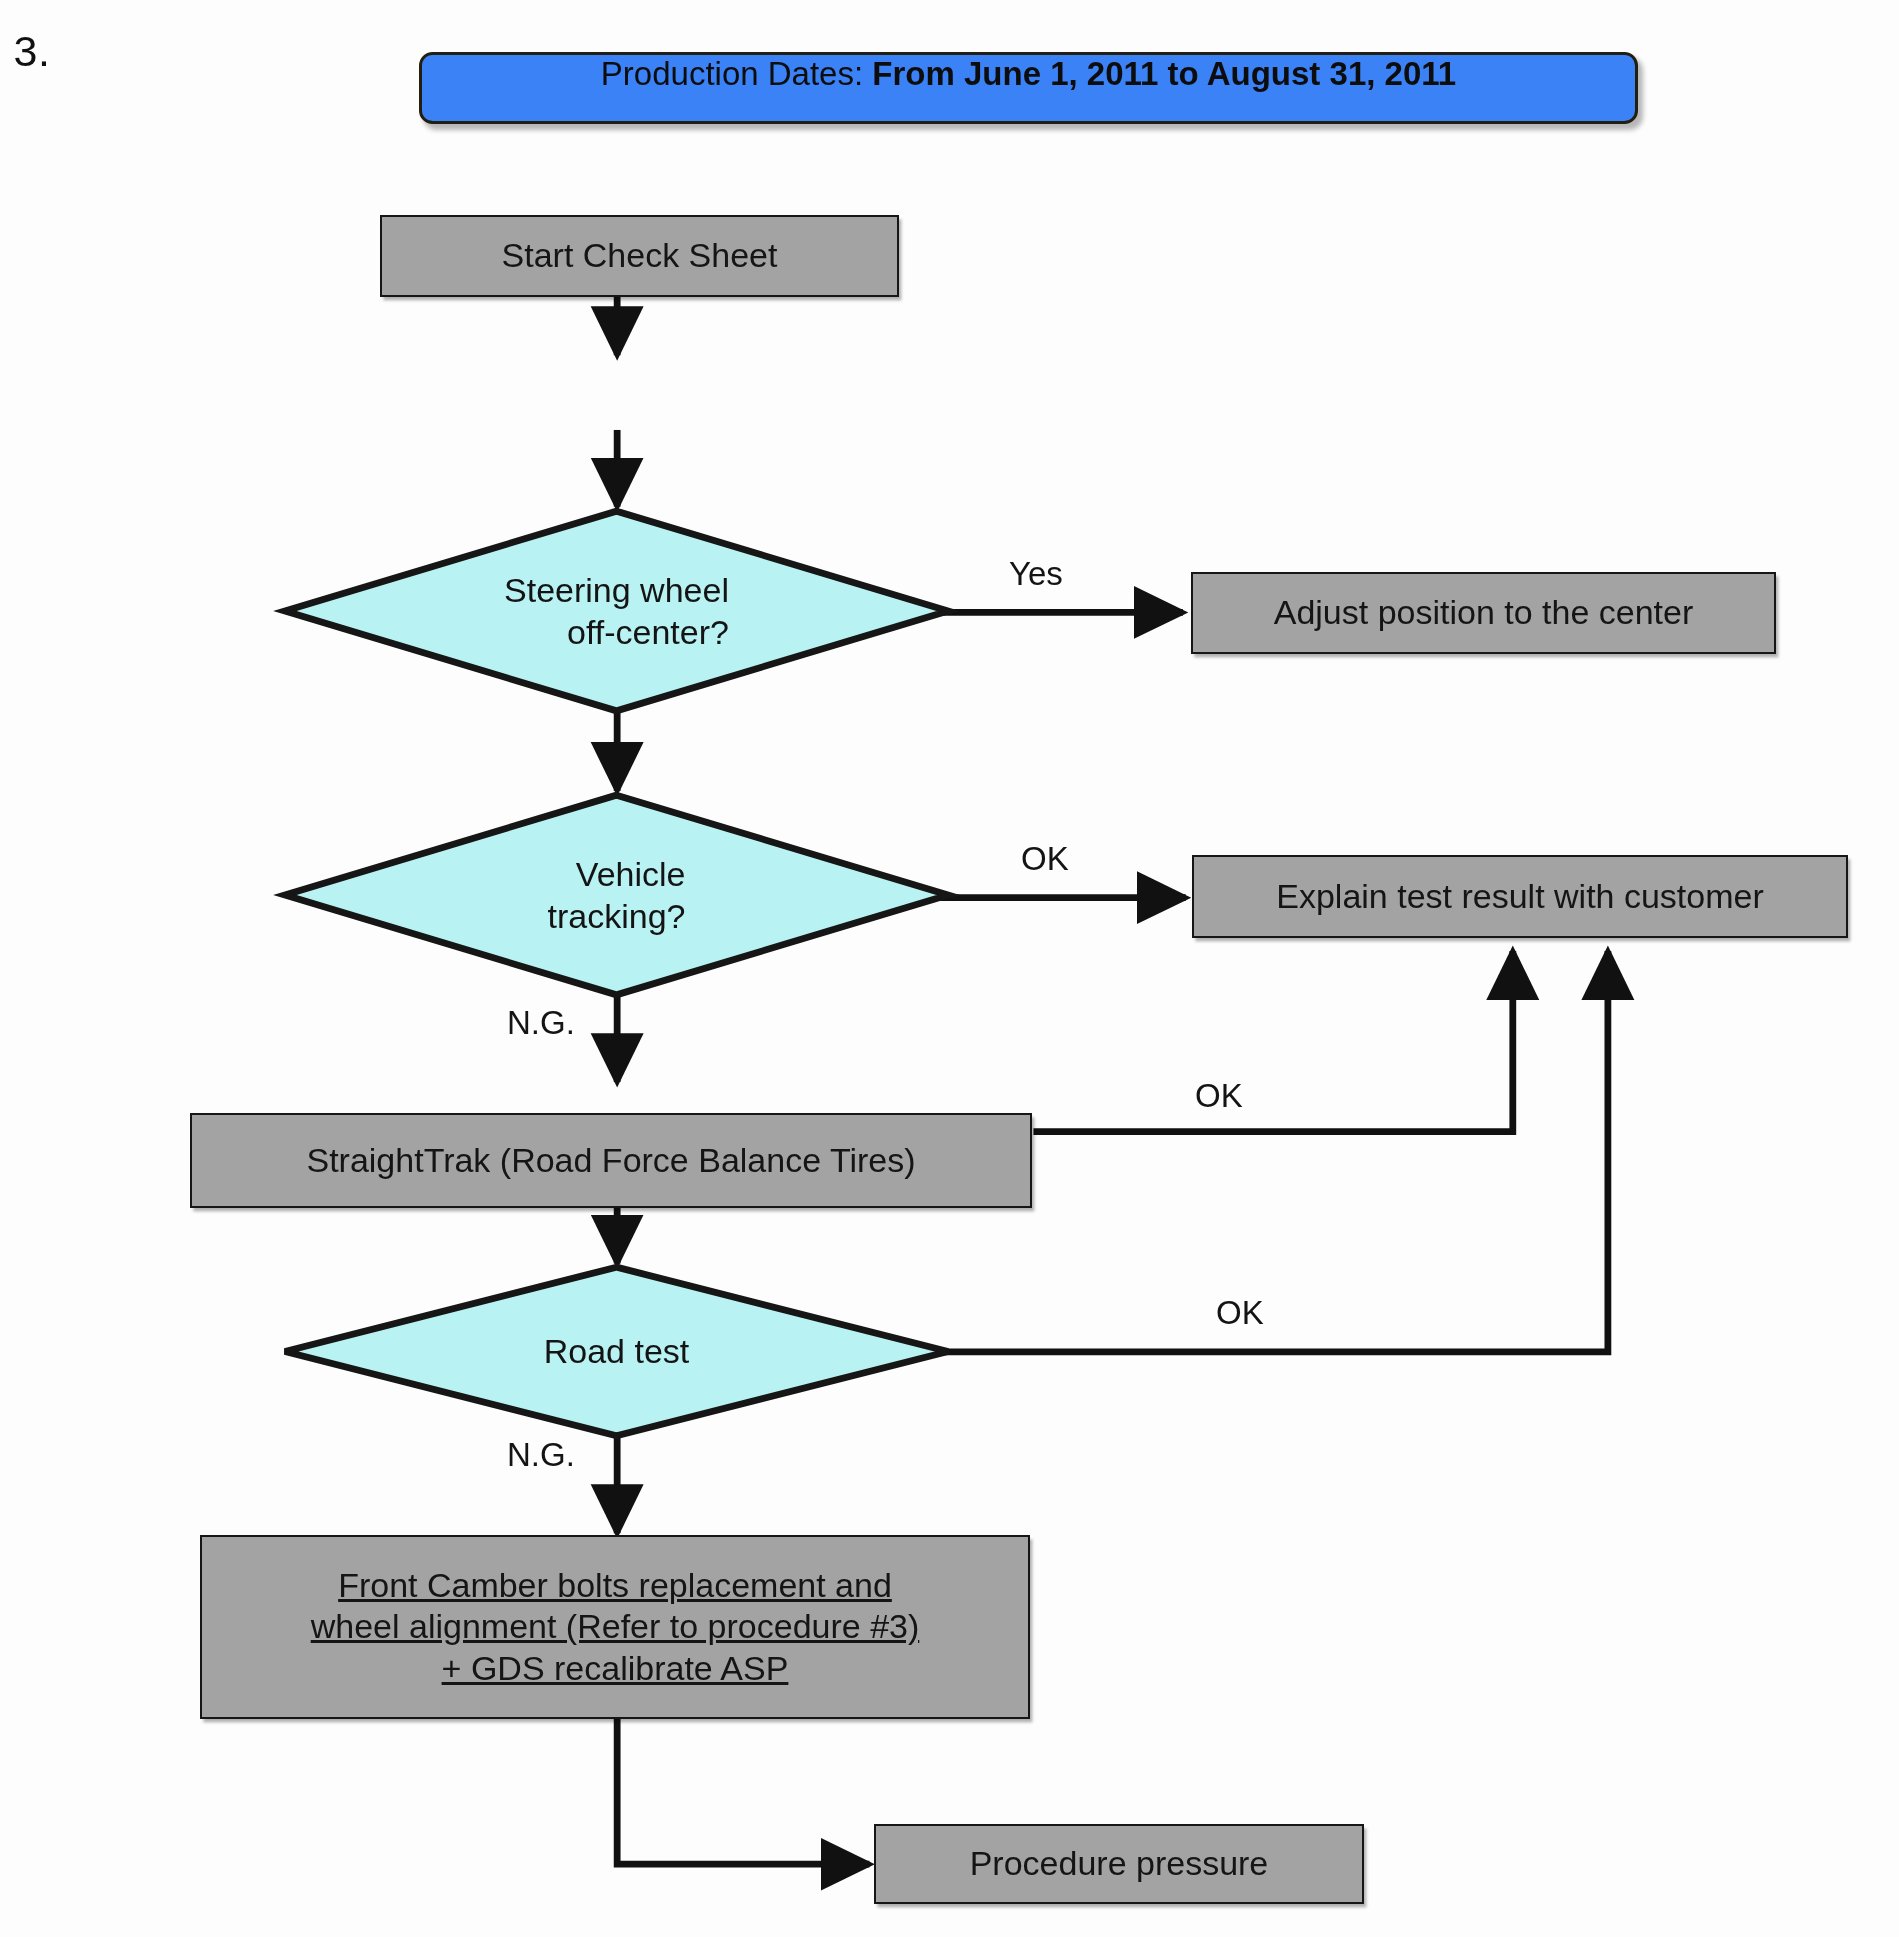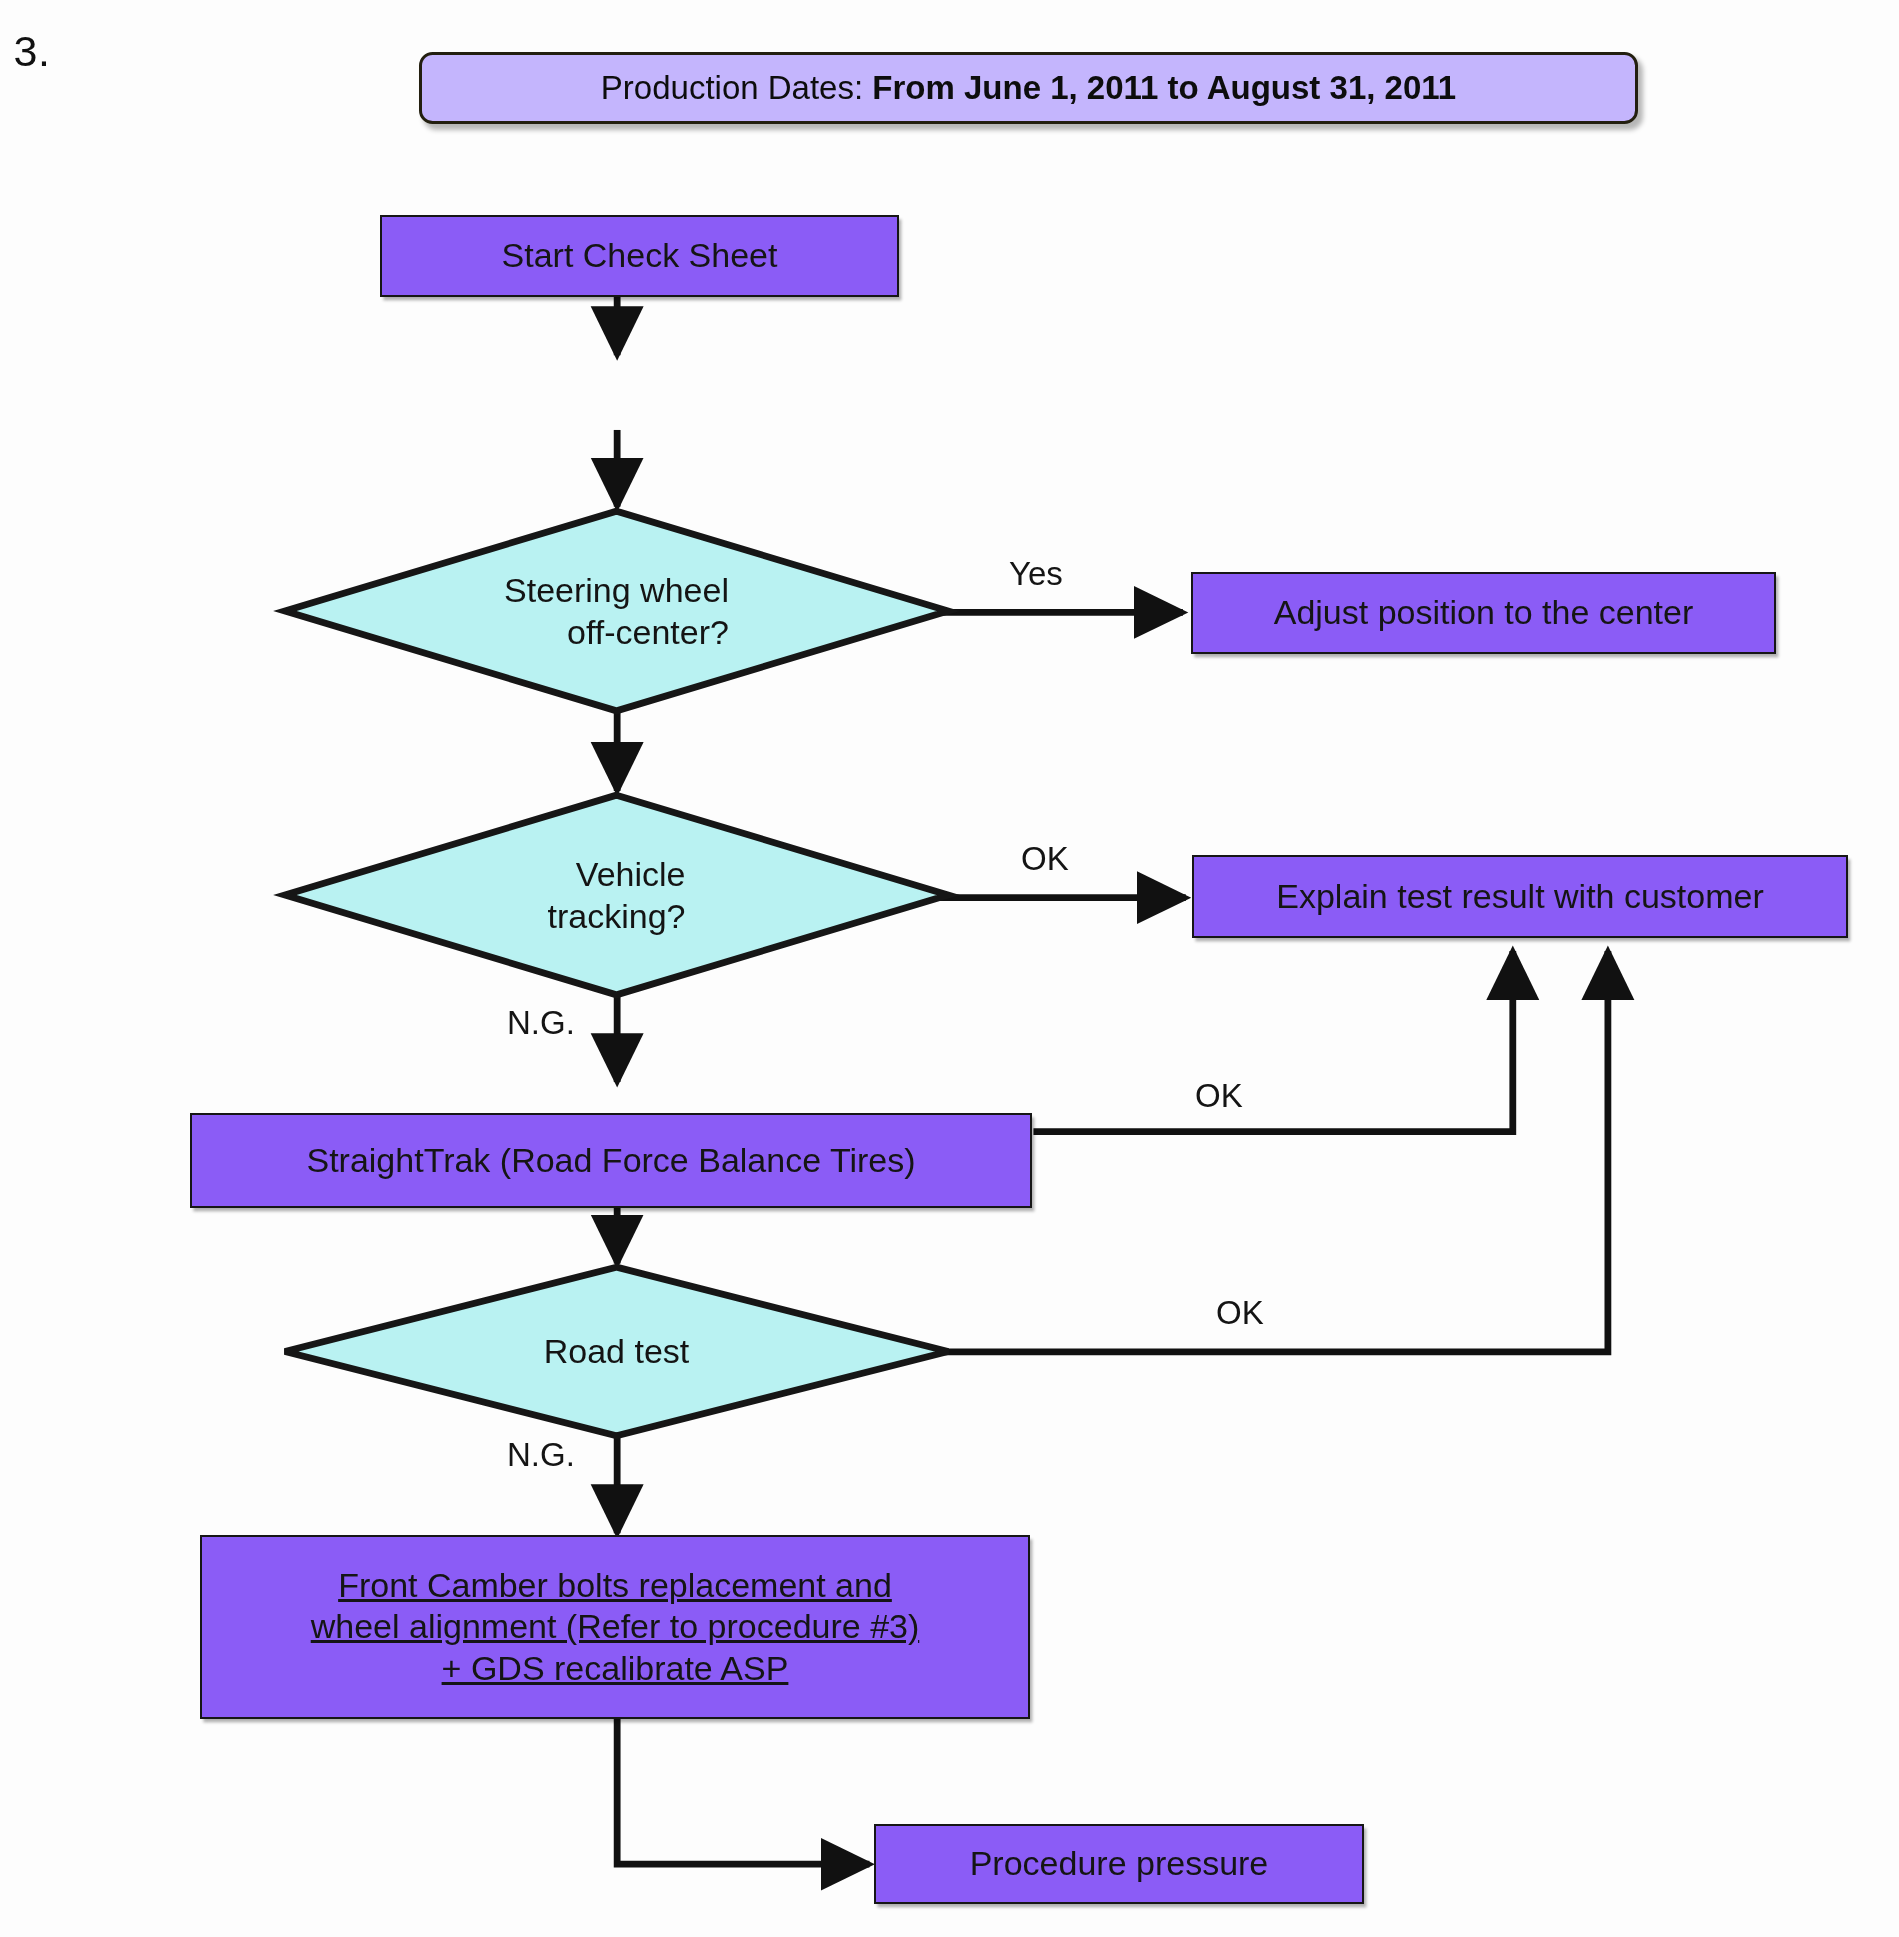--- a/index.html
+++ b/index.html
@@ -28,26 +28,25 @@
     color: #111;
     letter-spacing: 0.5px;
   }
   
   #banner {
     position: absolute;
     left: 419px;
     top: 52px;
     width: 1219px;
     height: 72px;
-    background: #c4b5fd;
+    background: #3b82f6;
     border: 3.9px solid #231f10;
     border-radius: 13.6px;
     box-shadow: 4.9px 5.8px 4.9px rgba(0,0,0,0.28);
     display: flex;
-    align-items: center;
     justify-content: center;
     box-sizing: border-box;
   }
   #banner .banner-text {
     font-size: 33px;
     color: #0d0d0d;
     white-space: nowrap;
   }
   #banner .banner-text b {
     font-weight: bold;
@@ -55,21 +54,21 @@
   
   .node {
     position: absolute;
     box-sizing: border-box;
     display: flex;
     align-items: center;
     justify-content: center;
     text-align: center;
   }
   .process {
-    background: #8b5cf6;
+    background: #a3a3a3;
     border: 2.9px solid #161616;
     box-shadow: 2.9px 3.9px 2.9px rgba(0,0,0,0.30);
     font-size: 34px;
     line-height: 1.22;
     color: #151515;
     padding: 1.9px 9.7px;
   }
   .decision-wrap {
     position: absolute;
   }

